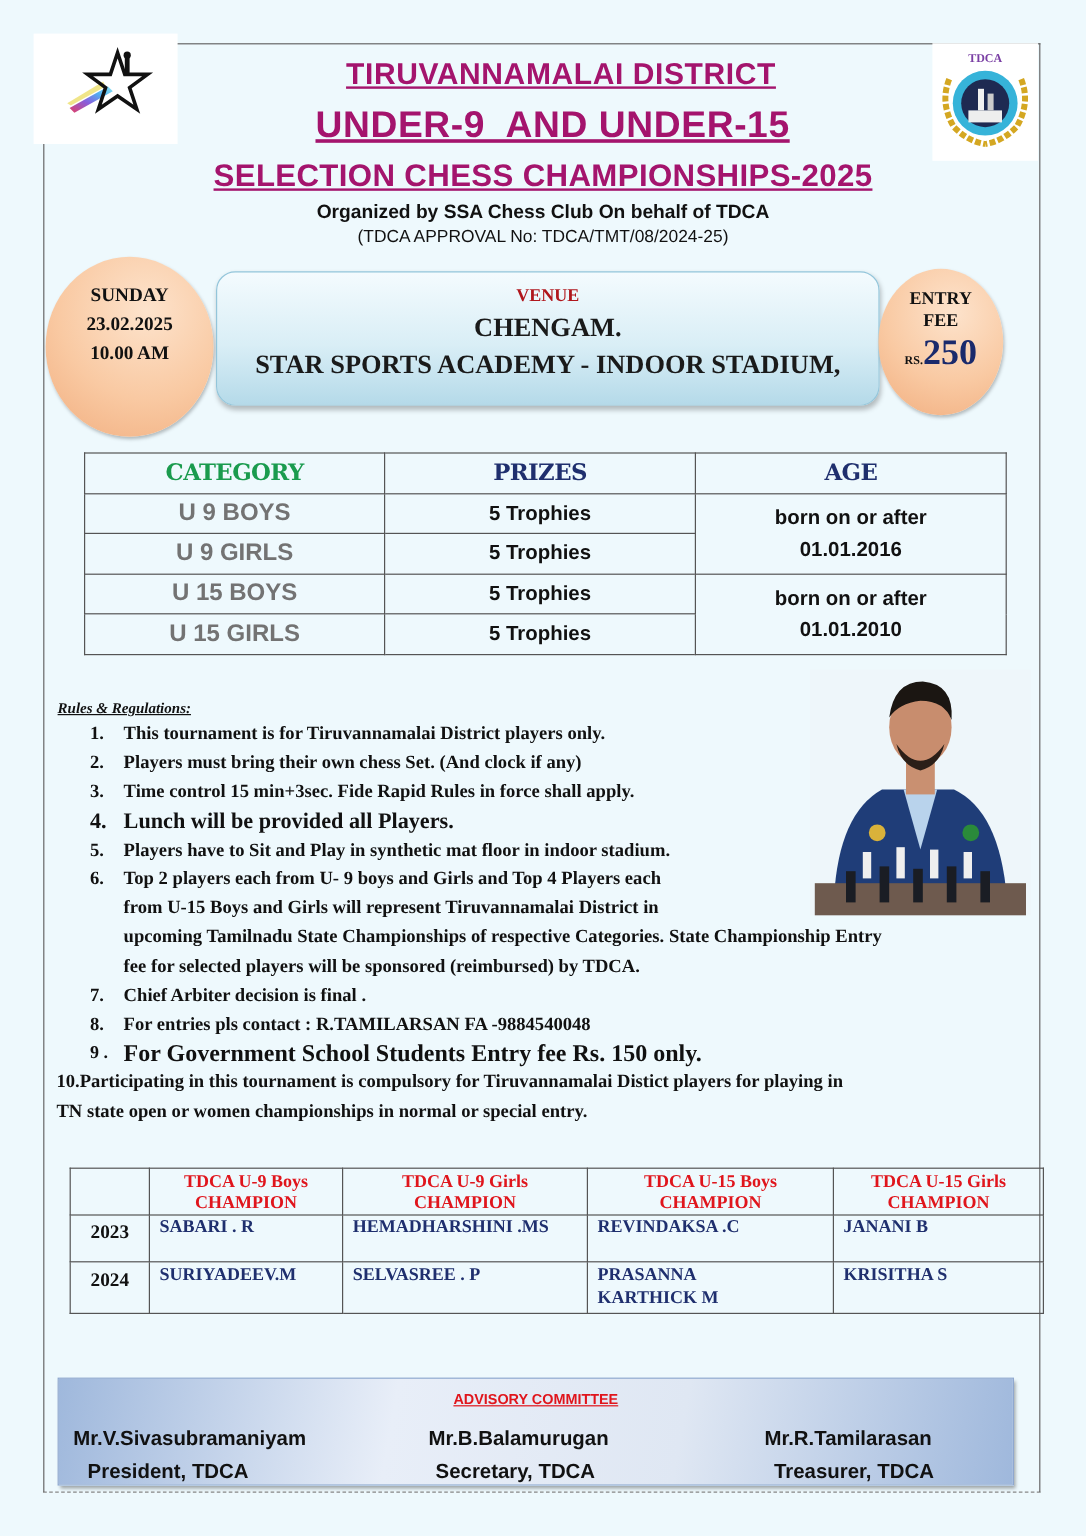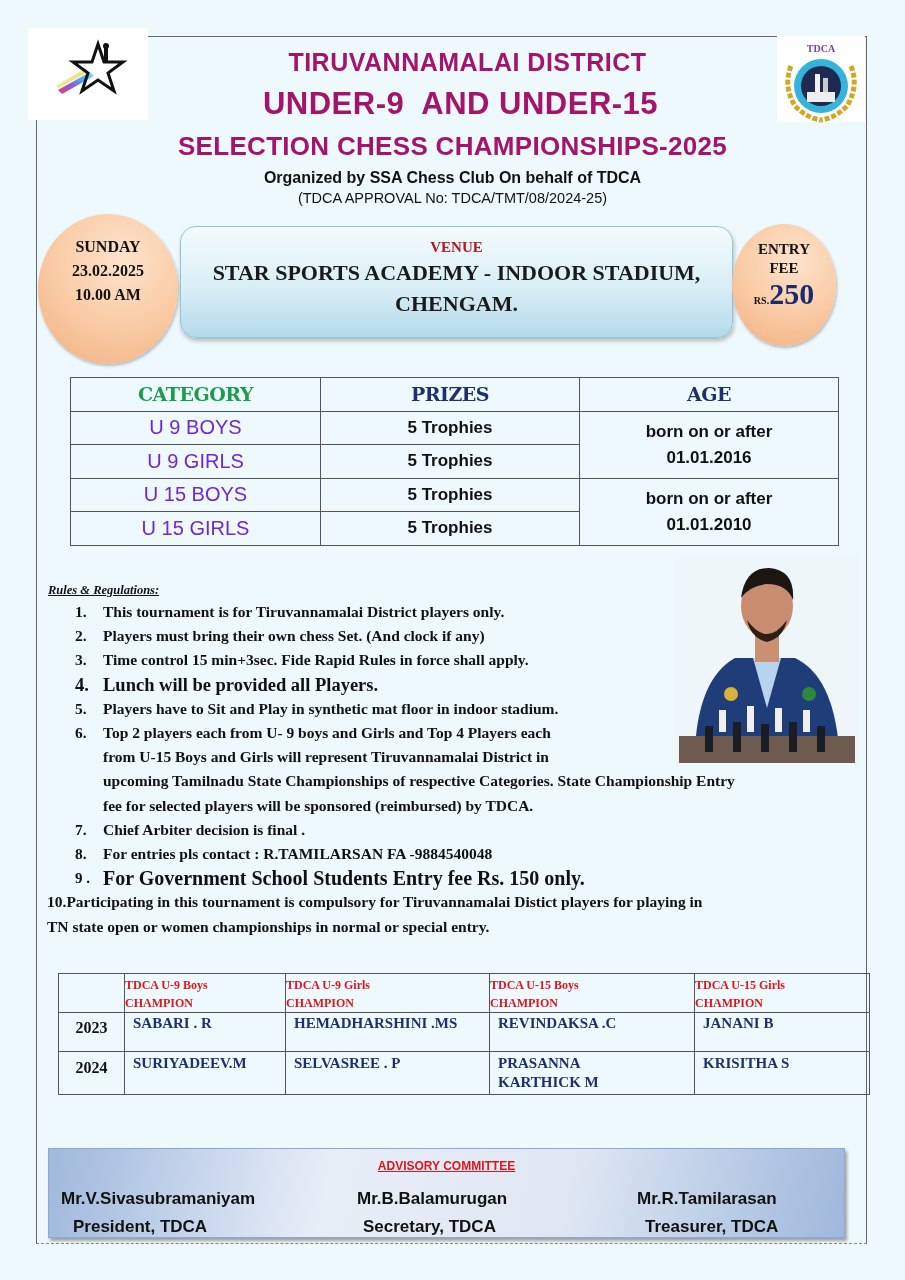--- a/index.html
+++ b/index.html
@@ -2,23 +2,23 @@
 <html><head>
 <meta charset="utf-8">
 <style>
   * { box-sizing: border-box; margin: 0; padding: 0; }
   html, body { width: 905px; height: 1280px; }
   body { background: #eef9fd; font-family: "Liberation Serif", serif; color: #111; position: relative; overflow: hidden; }
 
   .frame { position: absolute; left: 36px; top: 36px; width: 831px; height: 1208px; border: 1px solid #666; border-bottom: 1px dashed #888; }
 
   .logo-left { position: absolute; left: 28px; top: 28px; width: 120px; height: 92px; background: #fff; }
-  .logo-right { position: absolute; left: 777px; top: 36px; width: 88px; height: 86px; background: #fff; }
-
-  .title { position: absolute; left: 0; width: 905px; text-align: center; font-family: "Liberation Sans", sans-serif; font-weight: bold; color: #a4146d; }
+  .logo-right { position: absolute; left: 777px; top: 36px; width: 88px; height: 98px; background: #fff; }
+
+  .title { position: absolute; left: 0; width: 905px; text-align: center; font-family: "Liberation Sans", sans-serif; font-weight: bold; color: #a4146d; text-decoration: underline; }
   .title1 { top: 48px; font-size: 25px; letter-spacing: 0.5px; padding-left: 30px; }
   .title2 { top: 86px; font-size: 31px; letter-spacing: 0.5px; padding-left: 16px; white-space: pre; }
   .title3 { top: 131px; font-size: 26px; letter-spacing: 0.3px; }
   .org { position: absolute; left: 0; width: 905px; top: 169px; text-align: center; font-family: "Liberation Sans", sans-serif; font-weight: bold; font-size: 16px; color: #111; }
   .approval { position: absolute; left: 0; width: 905px; top: 190px; text-align: center; font-family: "Liberation Sans", sans-serif; font-size: 14.5px; color: #111; }
 
   .circle { position: absolute; border-radius: 50%; background: radial-gradient(circle at 60% 30%, #fde3cc 0%, #f9c9a2 55%, #f1ad7e 100%); box-shadow: 1px 2px 3px rgba(0,0,0,0.25); text-align: center; font-weight: bold; }
   .date-circle { left: 38px; top: 214px; width: 140px; height: 150px; padding-top: 21px; font-size: 16px; line-height: 24px; }
   .fee-circle { left: 732px; top: 224px; width: 104px; height: 122px; padding-top: 16px; font-size: 15px; line-height: 19px; }
   .fee-rs { font-size: 10px; }
@@ -27,37 +27,37 @@
   .venue-box { position: absolute; left: 180px; top: 226px; width: 553px; height: 112px; border-radius: 16px; background: linear-gradient(#f4fbfe 0%, #d9eef6 55%, #b5dae9 100%); border: 1px solid #93c5da; box-shadow: 1px 3px 4px rgba(0,0,0,0.25); text-align: center; }
   .venue-label { margin-top: 12px; color: #b0161c; font-size: 15px; font-weight: bold; }
   .venue-name { margin-top: 2px; font-size: 22px; font-weight: bold; line-height: 29px; color: #1a1a1a; }
 
   table { border-collapse: collapse; }
   .cat-table { position: absolute; left: 70px; top: 377px; width: 769px; }
   .cat-table td, .cat-table th { border: 1px solid #555; height: 33.5px; text-align: center; font-family: "Liberation Sans", sans-serif; font-size: 17px; }
   .cat-table th { font-family: "DejaVu Serif", serif; font-weight: 900; font-size: 19px; letter-spacing: -0.5px; }
   .th-cat { color: #1a9b4e; }
   .th-prize, .th-age { color: #1f2f6e; }
-  .td-cat { color: #6d28d9; font-weight: normal; font-size: 20px !important; }
+  .td-cat { color: #737373; font-weight: bold; font-size: 20px !important; }
   .td-prize { color: #111; font-weight: bold; }
   .td-age { color: #111; font-weight: bold; line-height: 26px; }
 
   .rules-title { position: absolute; left: 48px; top: 583px; font-style: italic; font-weight: bold; font-size: 12.5px; text-decoration: underline; }
   .rules { position: absolute; left: 75px; top: 600px; width: 790px; font-weight: bold; font-size: 15.5px; line-height: 24.2px; }
   .rule { display: flex; }
   .rule .num { width: 28px; flex: none; }
   .rule.big { font-size: 18.5px; }
   .rule.big9 { font-size: 20px; margin-left: 0; }
   .rule10 { margin-left: -28px; }
 
   .photo { position: absolute; left: 675px; top: 558px; width: 184px; height: 205px; }
 
   .champ-table { position: absolute; left: 58px; top: 973px; width: 812px; }
   .champ-table td, .champ-table th { border: 1px solid #555; vertical-align: top; font-weight: bold; font-size: 15px; text-align: left; }
-  .champ-table th { color: #e0151c; line-height: 18px; padding-top: 2px; height: 39px; font-size: 12px; }
+  .champ-table th { color: #e0151c; text-align: center; line-height: 18px; padding-top: 2px; height: 39px; font-size: 15px; }
   .champ-table td { padding: 2px 8px; color: #1f2f6e; height: 39px; }
   .champ-table td.year { color: #111; text-align: center; padding: 6px 0 0 0; width: 66px; font-size: 16px; }
   .champ-table td.yours { color: #2aa7e0; }
   .champ-table tr.r2024 td { height: 39px; line-height: 19px; }
 
   .committee { position: absolute; left: 48px; top: 1148px; width: 797px; height: 90px; background: linear-gradient(100deg, #9fb8dc 0%, #e8eef8 35%, #dfe7f3 65%, #9fb8dc 100%); border: 1px solid #8fa8cf; box-shadow: 2px 3px 3px rgba(0,0,0,0.35); font-family: "Liberation Sans", sans-serif; font-weight: bold; }
   .committee-title { position: absolute; left: 0; width: 100%; top: 10px; text-align: center; color: #e0151c; font-size: 12px; text-decoration: underline; }
   .member { position: absolute; top: 36px; font-size: 17px; line-height: 28px; color: #111; }
   .m1 { left: 12px; }
   .m2 { left: 308px; text-align: left; }
@@ -109,22 +109,22 @@
 <div class="approval">(TDCA APPROVAL No: TDCA/TMT/08/2024-25)</div>
 
 <div class="circle date-circle">
   <div>SUNDAY</div>
   <div>23.02.2025</div>
   <div>10.00 AM</div>
 </div>
 
 <div class="venue-box">
   <div class="venue-label">VENUE</div>
+  <div class="venue-name">CHENGAM.</div>
   <div class="venue-name">STAR SPORTS ACADEMY - INDOOR STADIUM,</div>
-  <div class="venue-name">CHENGAM.</div>
 </div>
 
 <div class="circle fee-circle">
   <div>ENTRY</div>
   <div>FEE</div>
   <div><span class="fee-rs">RS.</span><span class="fee-amt">250</span></div>
 </div>
 
 <table class="cat-table">
   <tbody>

